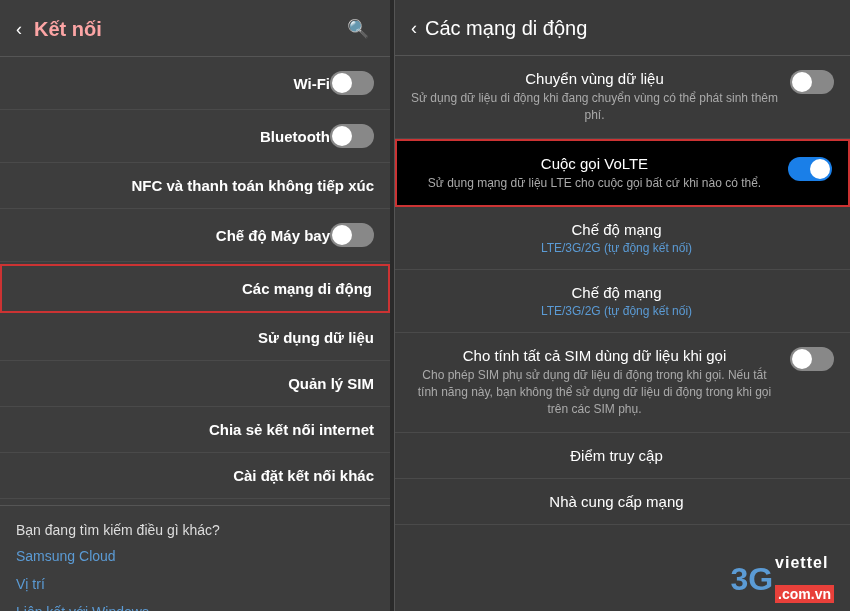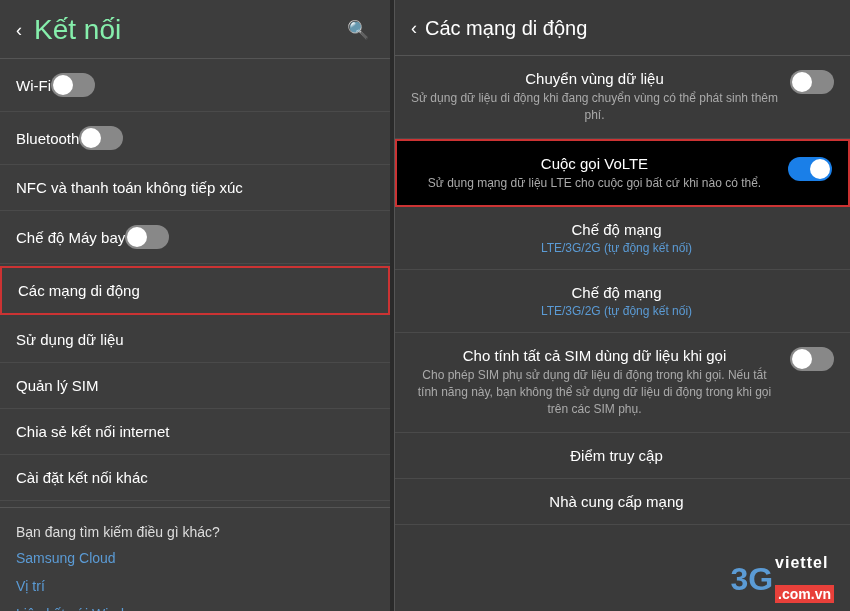--- a/index.html
+++ b/index.html
@@ -37,44 +37,45 @@
     }
 
     .back-arrow {
       color: #fff;
       font-size: 18px;
       padding: 4px 8px;
       cursor: pointer;
     }
 
     .panel-title {
-      font-size: 28px;
-      font-weight: 400;
-      color: #86efac;
+      font-size: 20px;
+      font-weight: 700;
+      color: #fca5a5;
     }
 
     .search-icon-btn {
       color: #fff;
       font-size: 18px;
       cursor: pointer;
       padding: 4px;
     }
 
     .settings-list {
       flex: 1;
       overflow-y: auto;
     }
 
     .settings-item {
       display: flex;
       align-items: center;
-      justify-content: flex-start;
+      justify-content: flex-end;
       padding: 14px 16px;
       border-bottom: 1px solid #4a4a4a;
       cursor: pointer;
+      font-weight: bold;
     }
 
     .settings-item.highlighted {
       border: 2px solid #cc3333;
       background: #3d3d3d;
       margin: 2px 0;
     }
 
     .settings-item-text {
       font-size: 15px;

